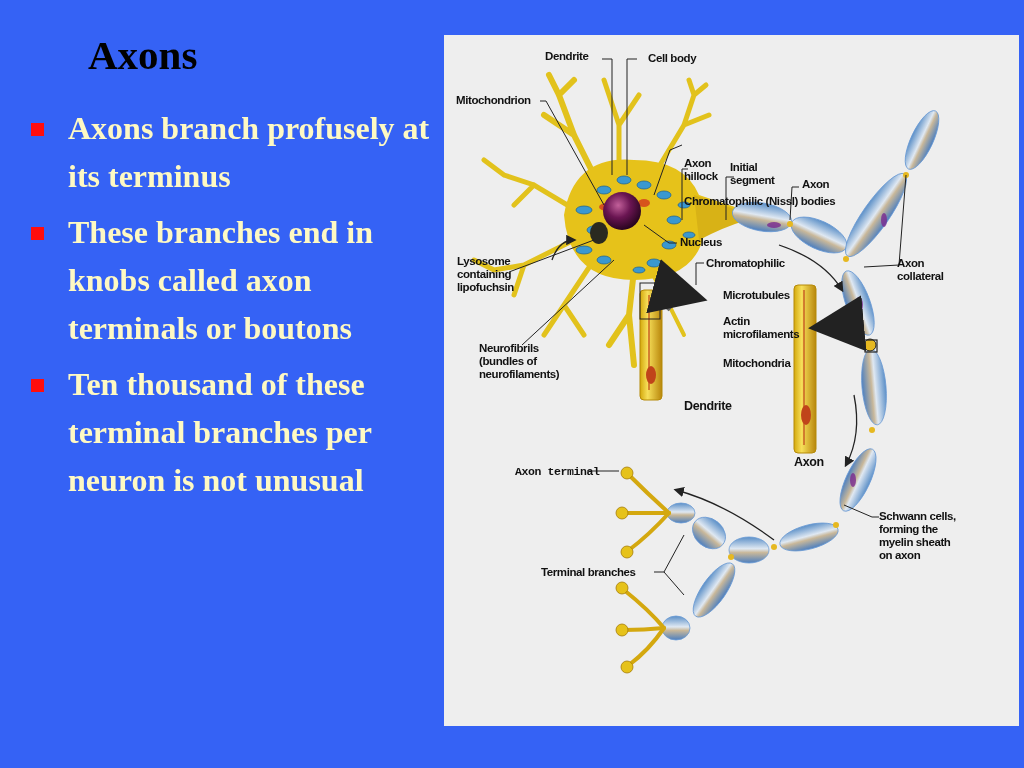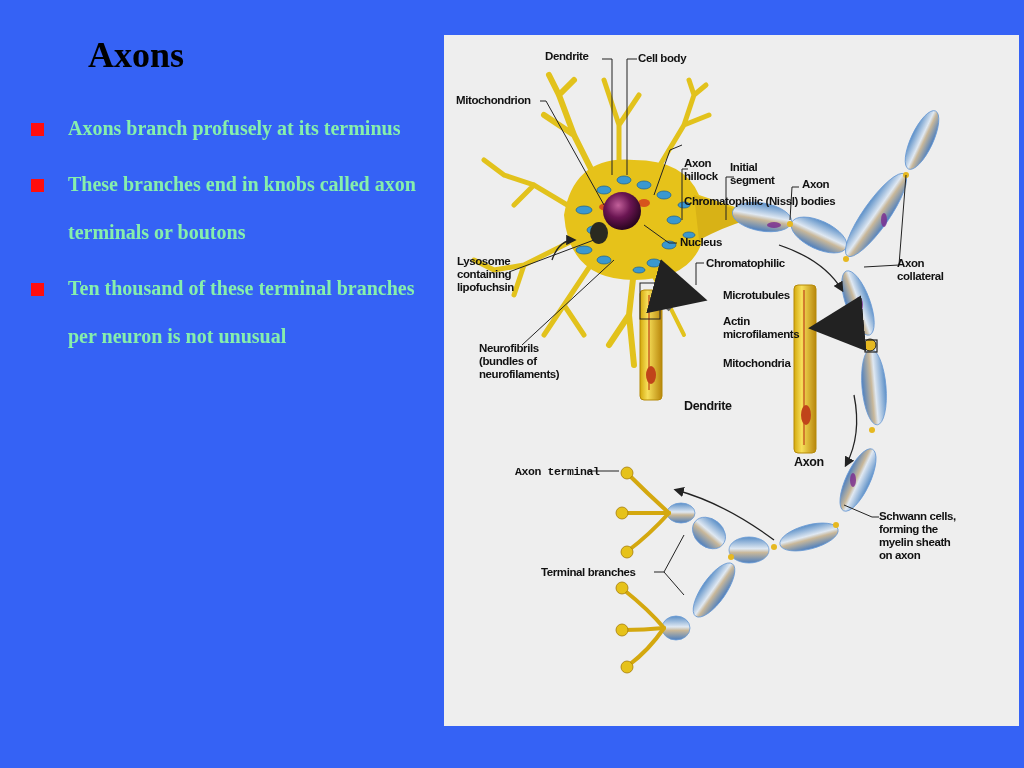--- a/index.html
+++ b/index.html
@@ -4,30 +4,30 @@
 <style>
   html, body { margin: 0; padding: 0; }
   body {
     width: 1024px; height: 768px; overflow: hidden;
     background: #3562f5;
     position: relative;
     font-family: "Liberation Serif", "DejaVu Serif", serif;
   }
   .slide-title {
     position: absolute; left: 88px; top: 22px;
-    font-size: 36px; font-weight: bold; color: #000;
+    font-size: 41px; font-weight: bold; color: #000;
     line-height: 66px; margin: 0;
   }
   .bullets {
     position: absolute; left: 30px; top: 104px; width: 400px;
     margin: 0; padding: 0; list-style: none;
   }
   .bullet {
     position: relative; padding-left: 38px;
-    font-size: 20px; font-weight: bold; color: #86efac;
+    font-size: 32px; font-weight: bold; color: #fef9c3;
     line-height: 48px; margin-bottom: 8px;
   }
   .bullet-mark {
     position: absolute; left: 1px; top: 19px;
     width: 13px; height: 13px; background: #ff0d0d;
   }
   .figure-panel {
     position: absolute; left: 444px; top: 35px;
     width: 575px; height: 691px; background: #eeeeee;
   }
@@ -207,21 +207,21 @@
         <path d="M78,310 L170,225"></path>
       <path d="M260,228 L252,228 L252,250"></path>
         <path d="M420,232 L455,230 L462,140"></path>
       <path d="M143,436 L175,436"></path>
         <path d="M210,537 L220,537 L240,500 M220,537 L240,560"></path>
       <path d="M435,482 L428,482 L400,470"></path>
     </g>
   </svg>
 
   <div class="lbl" style="left:101px;top:15px;">Dendrite</div>
-  <div class="lbl" style="left:194px;top:17px;">Cell body</div>
+  <div class="lbl" style="left:204px;top:17px;">Cell body</div>
   <div class="lbl" style="left:12px;top:59px;">Mitochondrion</div>
   <div class="lbl" style="left:240px;top:116px;margin-top:44px;">Chromatophilic (Nissl) bodies</div>
   <div class="lbl ml" style="left:240px;top:122px;">Axon
 hillock</div>
   <div class="lbl ml" style="left:286px;top:126px;">Initial
 segment</div>
   <div class="lbl" style="left:358px;top:143px;">Axon</div>
   <div class="lbl" style="left:236px;top:201px;">Nucleus</div>
   <div class="lbl ml" style="left:13px;top:220px;">Lysosome
 containing

